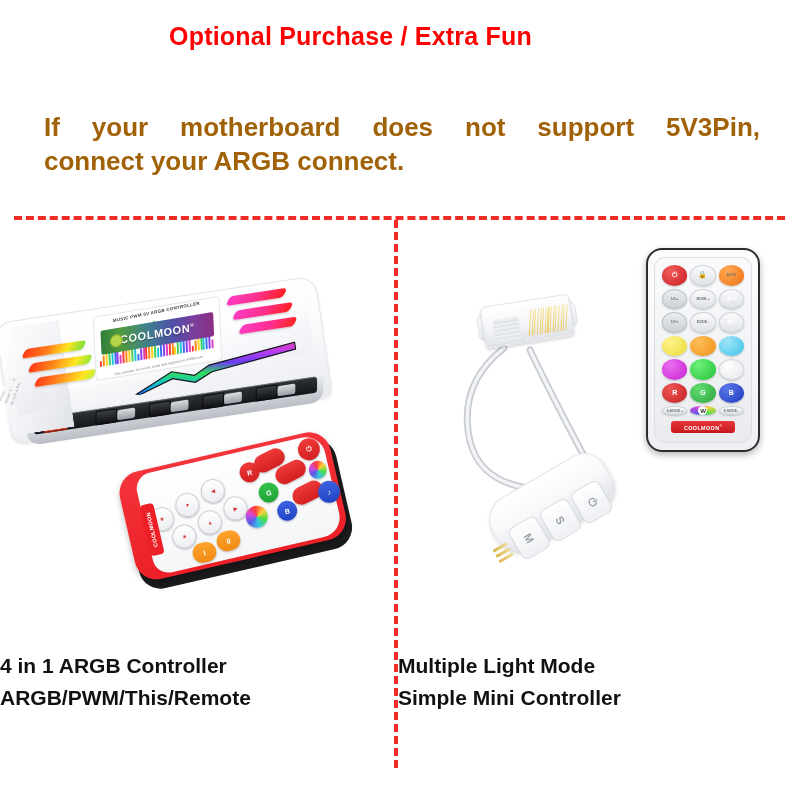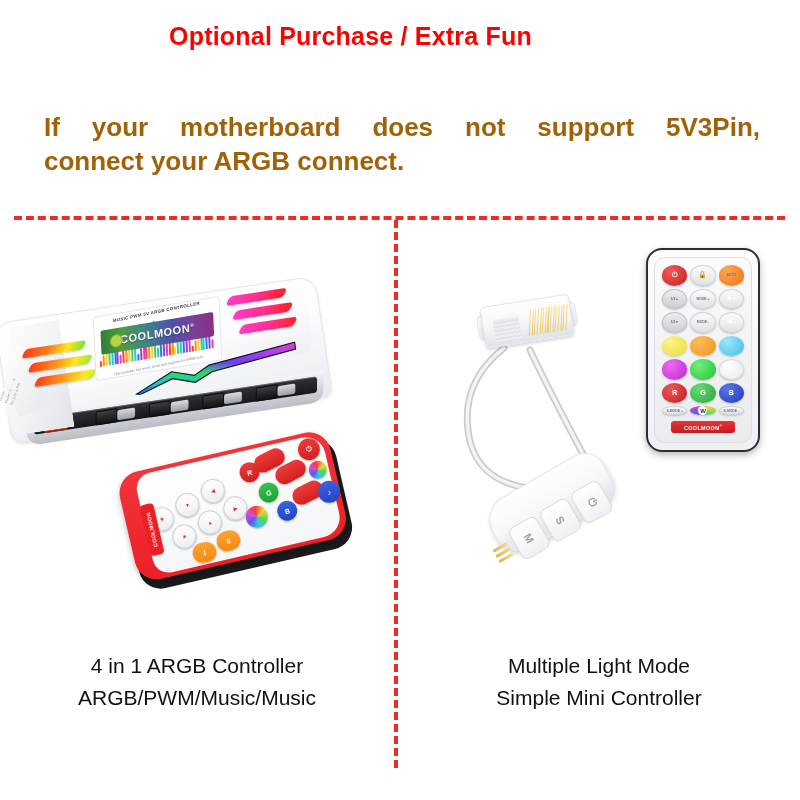--- a/index.html
+++ b/index.html
@@ -32,22 +32,22 @@
     position:absolute;left:394px;top:220px;width:0;height:548px;
     border-left:4px dashed #ee2b25;
   }
 
   
   .panel{position:absolute;top:220px;height:560px;}
   .panel-left{left:0;width:394px;}
   .panel-right{left:398px;width:402px;}
 
   .caption{
-    position:absolute;left:0;width:100%;text-align:center;
-    color:#111;font-size:21px;line-height:32px;font-weight:400;
+    position:absolute;left:0;width:100%;text-align:left;
+    color:#111;font-size:21px;line-height:32px;font-weight:700;
   }
   .panel-left  .caption{top:430px;}
   .panel-right .caption{top:430px;}
   .caption span{display:block;}
 
   .stage{position:absolute;left:0;top:0;width:100%;height:420px;}
 
   
   .hub-wrap{
     position:absolute;left:6px;top:78px;width:330px;height:180px;
@@ -511,21 +511,21 @@
               <span><span>COOLMOON</span></span>
             </div>
           </div>
         </div>
       </div>
 
     </div>
 
     <div class="caption">
       <span>4 in 1 ARGB Controller</span>
-      <span>ARGB/PWM/Music/Music</span>
+      <span>ARGB/PWM/This/Remote</span>
     </div>
   </div>
 
   <div class="panel panel-right">
     <div class="mini-stage">
 
       <svg class="wire" viewBox="0 0 402 420">
         <path d="M106 128 C 78 150, 66 178, 70 210 C 74 246, 96 262, 128 268" fill="none" stroke="#c9ccd2" stroke-width="7" stroke-linecap="round"></path>
         <path d="M106 128 C 78 150, 66 178, 70 210 C 74 246, 96 262, 128 268" fill="none" stroke="#f3f4f6" stroke-width="3.4" stroke-linecap="round"></path>
         <path d="M132 130 C 150 168, 170 206, 186 236" fill="none" stroke="#c9ccd2" stroke-width="7" stroke-linecap="round"></path>

